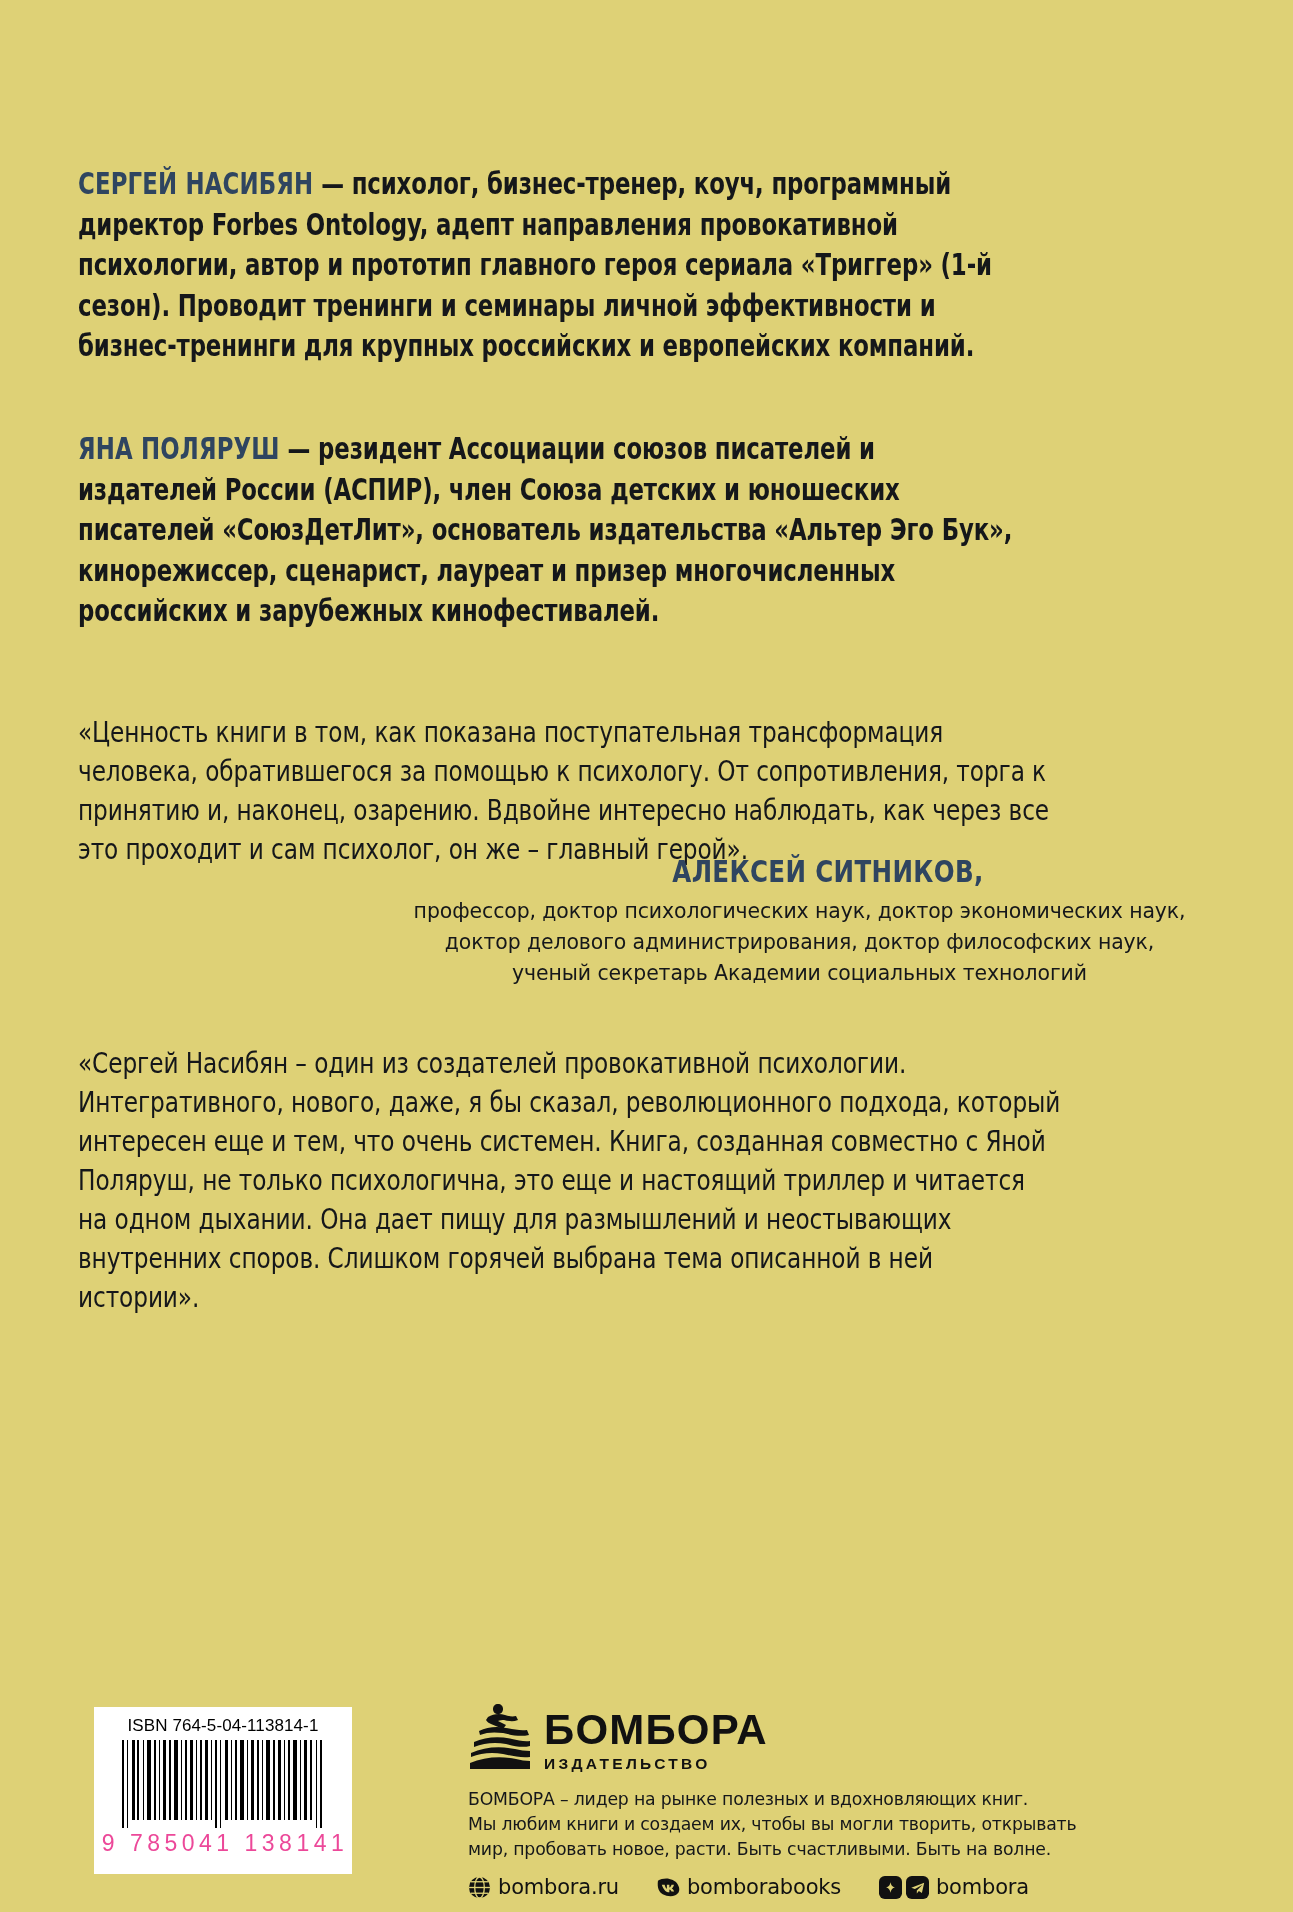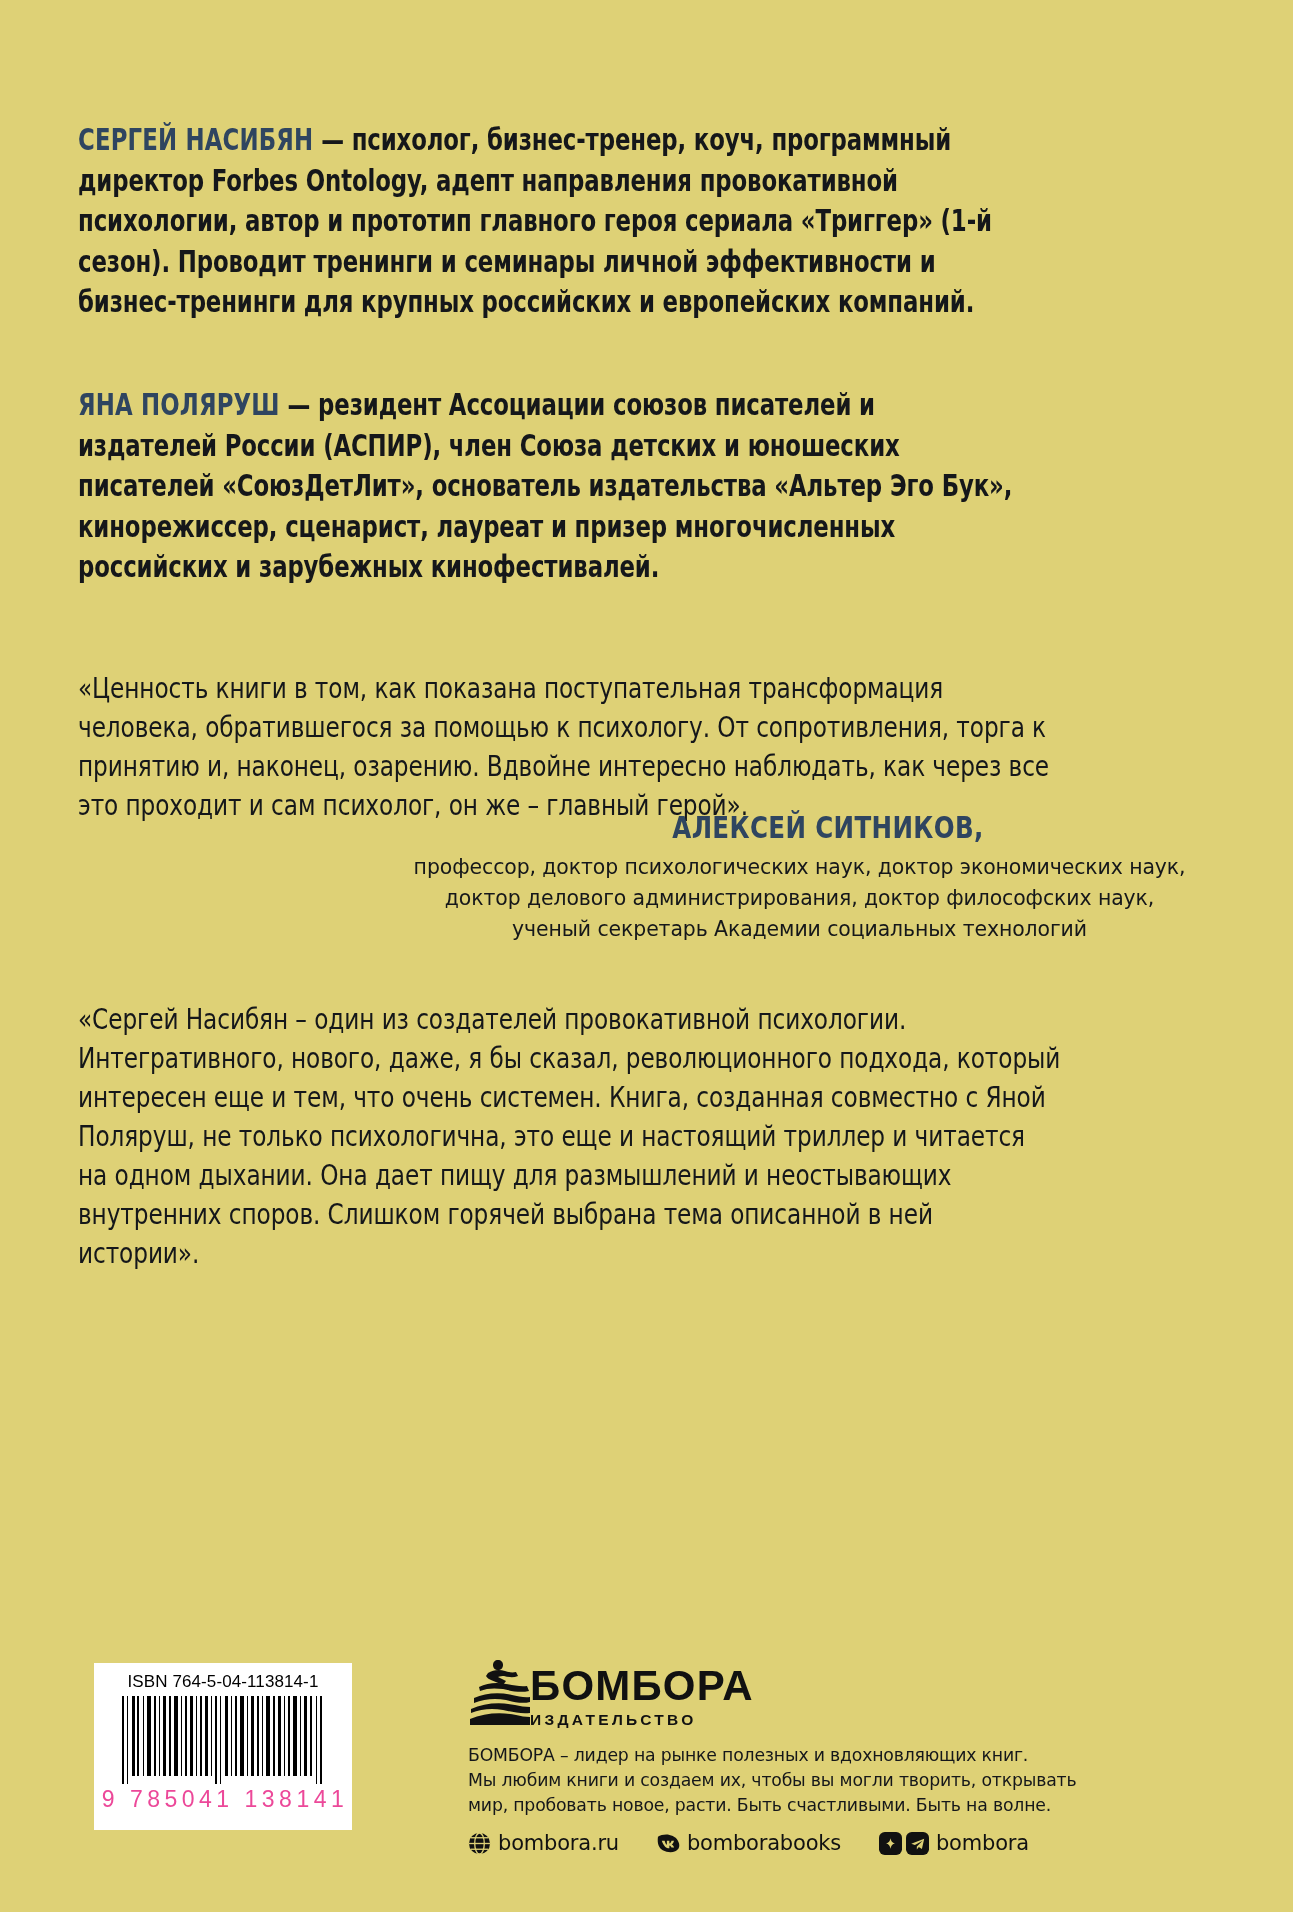--- a/index.html
+++ b/index.html
@@ -12,20 +12,21 @@
     background: #ded176;
     font-family: "Liberation Sans", sans-serif;
     overflow: hidden;
     position: relative;
   }
 
   .page {
     position: absolute;
     inset: 0;
     background: #ded176;
+    margin-top: 44px;
   }
 
   
   .bio {
     position: absolute;
     left: 78px;
     width: 1092px;
     color: #15171a;
     font-family: "Liberation Sans Narrow", "DejaVu Sans Condensed", "Liberation Sans", sans-serif;
     font-weight: bold;
@@ -133,20 +134,21 @@
 
   .publisher {
     position: absolute;
     left: 468px;
     top: 1657px;
     width: 700px;
   }
   .pub-logo-row {
     display: flex;
     align-items: flex-start;
+    gap: 14px;
   }
   .pub-mark { width: 62px; height: 72px; flex: 0 0 auto; }
   .pub-wordmark { padding-top: 8px; }
   .pub-name {
     display: block;
     font-family: "Liberation Sans", sans-serif;
     font-weight: bold;
     font-size: 42px;
     line-height: 42px;
     letter-spacing: 1.2px;

